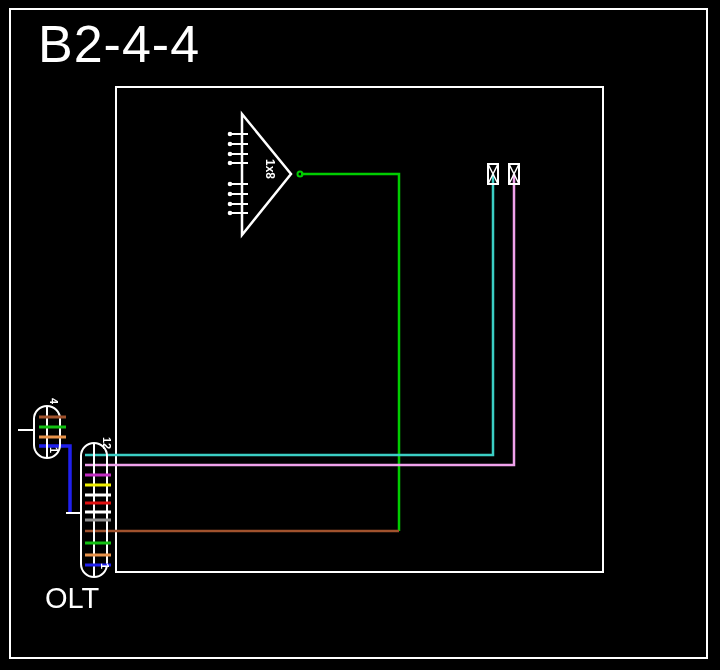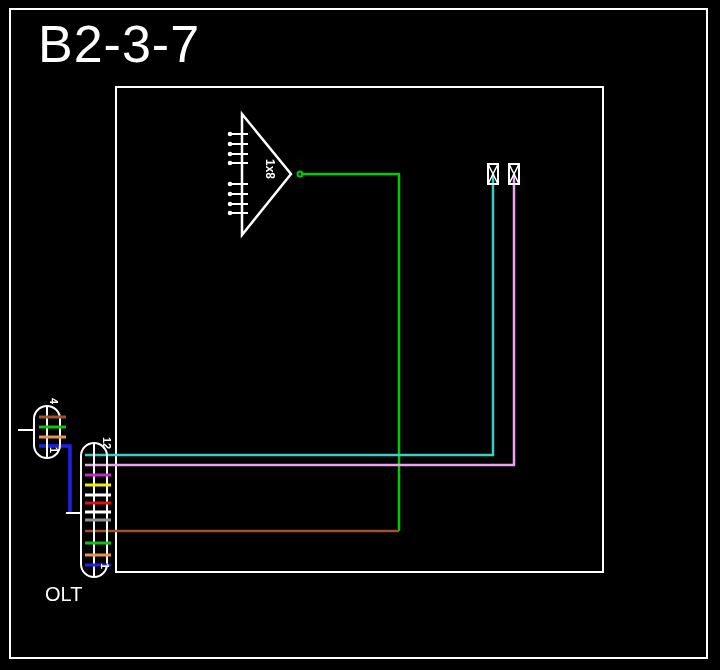--- a/index.html
+++ b/index.html
@@ -3,21 +3,21 @@
 <meta charset="utf-8">
 <style>
   html,body{margin:0;padding:0;background:#000;}
   #stage{
     position:relative; width:720px; height:670px; background:#000;
     font-family:"Liberation Sans", sans-serif; overflow:hidden;
   }
   #diagram-svg{position:absolute; left:0; top:0;}
   .txt{position:absolute; color:#fff; line-height:1; white-space:nowrap;}
   .title{left:38px; top:18px; font-size:52px; font-weight:400; letter-spacing:1px;}
-  .olt{left:45px; top:584px; font-size:20px;}
+  .olt{left:45px; top:584px; font-size:29px;}
   .vlabel{transform-origin:0 0; transform:rotate(90deg); font-weight:700;}
   .splitter-label{left:276px; top:159px; font-size:12px;}
   .feeder-top{left:59px; top:398px; font-size:11px;}
   .feeder-bottom{left:59px; top:447px; font-size:11px;}
   .dist-top{left:112px; top:437px; font-size:11px;}
   .dist-bottom{left:110px; top:563px; font-size:11px;}
 </style>
 </head>
 <body>
 
@@ -91,21 +91,21 @@
     <g>
       <rect x="488" y="164" width="10" height="20" fill="none" stroke="#FFFFFF" stroke-width="2"></rect>
       <path d="M488,164 L498,184 M498,164 L488,184" stroke="#FFFFFF" stroke-width="1.5"></path>
     </g>
     <g>
       <rect x="509" y="164" width="10" height="20" fill="none" stroke="#FFFFFF" stroke-width="2"></rect>
       <path d="M509,164 L519,184 M519,164 L509,184" stroke="#FFFFFF" stroke-width="1.5"></path>
     </g>
   </svg>
 
-  <span class="txt title">B2-3-7</span>
+  <span class="txt title">B2-4-4</span>
   <span class="txt olt">OLT</span>
   <span class="txt vlabel splitter-label">1x8</span>
   <span class="txt vlabel feeder-top">4</span>
   <span class="txt vlabel feeder-bottom">1</span>
   <span class="txt vlabel dist-top">12</span>
   <span class="txt vlabel dist-bottom">1</span>
 
 </div>
 
 </body></html>

